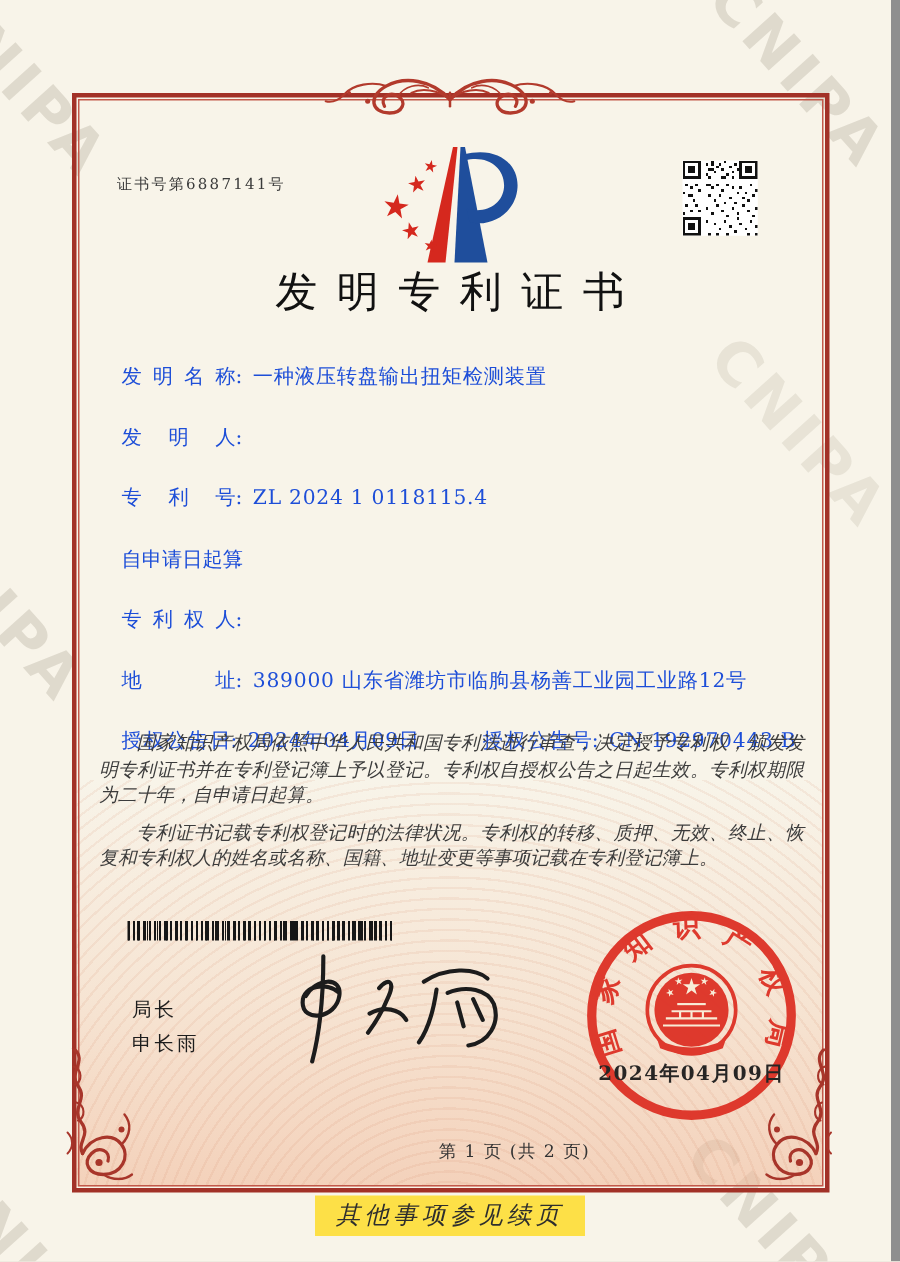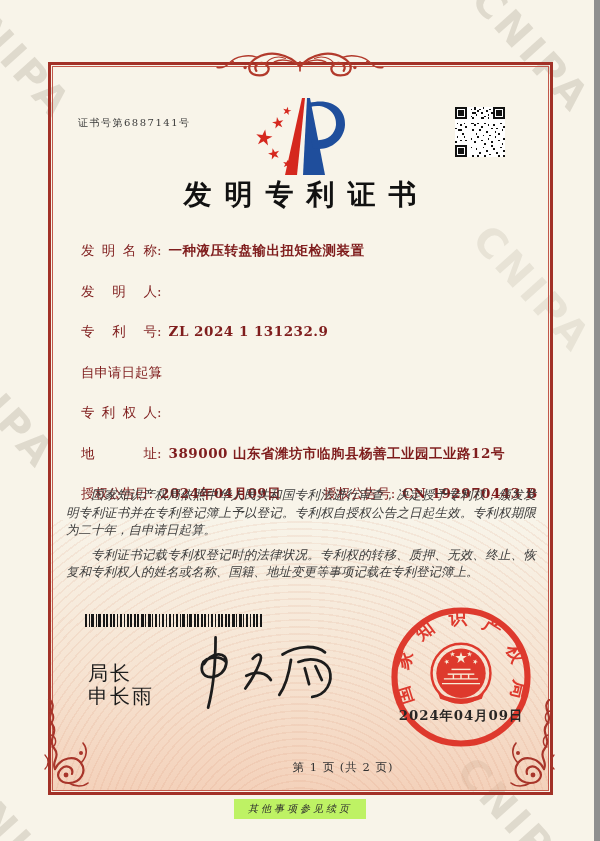--- a/index.html
+++ b/index.html
@@ -25,41 +25,41 @@
       linear-gradient(to bottom, rgba(244,205,175,0) 0%, rgba(243,198,168,.35) 55%, rgba(241,188,158,.62) 100%);
   }
   
   .frame{position:absolute;left:48px;top:62px;width:499px;height:727px;
          border:3px solid #a23127;}
   .frame::after{content:"";position:absolute;inset:1px;border:1px solid #c2584a;}
   .cert-no{position:absolute;left:78px;top:116px;font-size:10px;letter-spacing:1.5px;color:#3a3a3a;}
   .qr{position:absolute;left:455px;top:107px;width:50px;height:50px;background:#fff;}
   .logo{position:absolute;left:251px;top:96px;width:96px;height:82px;}
   .title{position:absolute;left:0;top:176px;width:100%;text-align:center;
-         font-size:28px;font-weight:700;letter-spacing:13px;text-indent:13px;color:#111;}
+         font-size:28px;font-weight:400;letter-spacing:13px;text-indent:13px;color:#111;}
   .fields{position:absolute;left:81px;top:242px;width:450px;display:flex;flex-direction:column;gap:22.5px;
-          font-size:13.5px;color:#7f1d1d;}
+          font-size:13.5px;color:#1d4ed8;}
   .frow{display:flex;align-items:baseline;white-space:nowrap;}
   .flabel{display:inline-block;width:76px;text-align:justify;text-align-last:justify;letter-spacing:0;}
   .fcolon{margin:0 7px 0 0;}
-  .fvalue{letter-spacing:.5px;font-weight:bold;}
+  .fvalue{letter-spacing:.5px;}
   .grant-group{margin-left:42px;}
   .paras{position:absolute;left:66px;top:486px;width:470px;font-size:12.5px;line-height:17.5px;
          font-style:italic;color:#3c3c3c;text-align:justify;}
   .paras p{margin:0 0 7px 0;text-indent:2em;}
   .barcode{position:absolute;left:85px;top:614px;width:178px;height:13px;
     background:
       repeating-linear-gradient(90deg,#161616 0 1.5px,rgba(0,0,0,0) 1.5px 3.5px),
       repeating-linear-gradient(90deg,#161616 0 1px,rgba(0,0,0,0) 1px 6.5px);}
-  .officials{position:absolute;left:88px;top:662px;font-size:20px;line-height:23px;color:#1d1d1d;letter-spacing:2px;}
+  .officials{position:absolute;left:88px;top:662px;font-size:13px;line-height:23px;color:#1d1d1d;letter-spacing:2px;}
   .sig{position:absolute;left:172px;top:632px;width:170px;height:80px;}
   .seal{position:absolute;left:385px;top:601px;width:152px;height:152px;opacity:.95;}
   .page-info{position:absolute;left:0;top:760px;width:100%;text-align:center;font-size:11.5px;color:#333;letter-spacing:1px;padding-left:43px;}
   .cont-note{position:absolute;left:0;top:797px;width:100%;text-align:center;}
-  .cont-note span{display:inline-block;background:#bef264;padding:3px 14px;font-size:10px;
+  .cont-note span{display:inline-block;background:#fde047;padding:3px 14px;font-size:16px;
                   font-style:italic;letter-spacing:3px;color:#2e2e2e;}
   .ornament-top{position:absolute;left:216px;top:45px;width:168px;height:36px;}
   .corner{position:absolute;width:48px;height:88px;}
   .corner-bl{left:41px;top:699px;}
   .corner-br{left:510px;top:699px;transform:scaleX(-1);}
 </style>
 </head>
 <body>
 
 <div class="page">
@@ -166,21 +166,21 @@
         <span class="fcolon">:</span>
       <span class="fvalue">一种液压转盘输出扭矩检测装置</span>
     </div>
     <div class="frow">
       <span class="flabel">发明人</span>
         <span class="fcolon">:</span>
     </div>
     <div class="frow">
       <span class="flabel">专利号</span>
         <span class="fcolon">:</span>
-      <span class="fvalue">ZL 2024 1 131232.9</span>
+      <span class="fvalue">ZL 2024 1 0118115.4</span>
     </div>
     <div class="frow">
       <span class="flabel">自申请日起算</span>
         <span class="fcolon">:</span>
     </div>
     <div class="frow">
       <span class="flabel">专利权人</span>
         <span class="fcolon">:</span>
     </div>
     <div class="frow">

